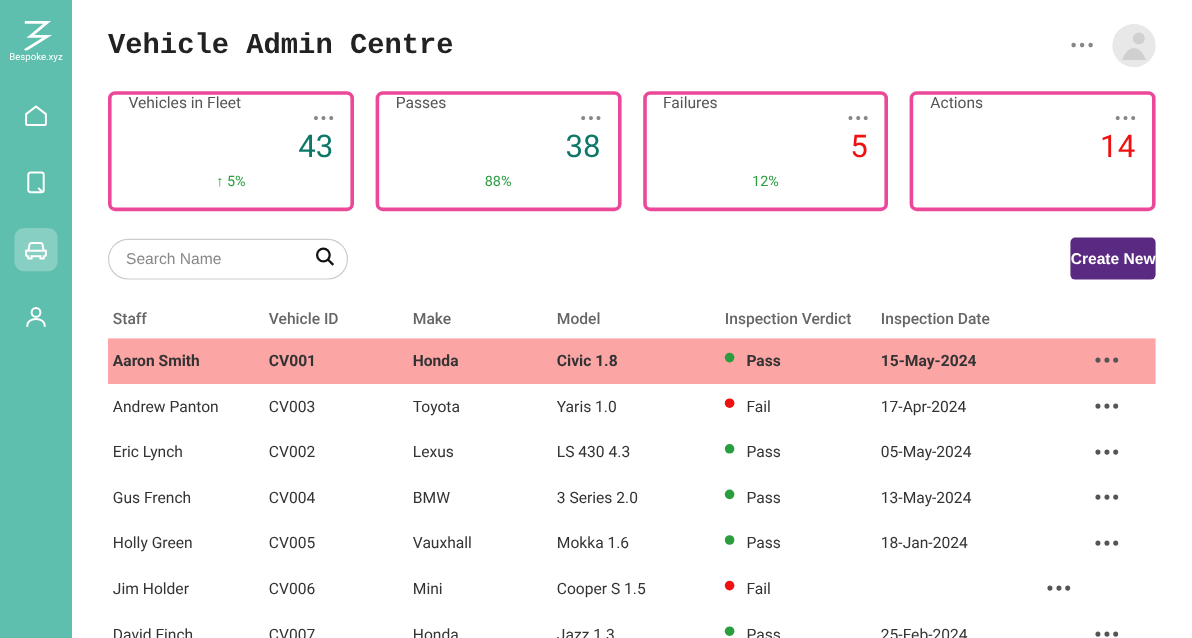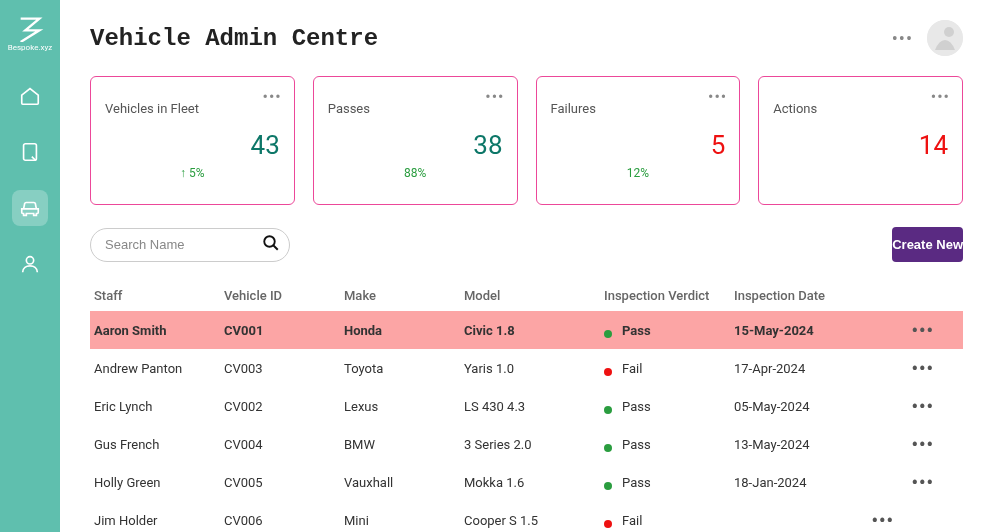--- a/index.html
+++ b/index.html
@@ -87,23 +87,23 @@
   justify-content: center;
   overflow: hidden;
 }
 .cards {
   display: flex;
   gap: 18px;
   margin-bottom: 22px;
 }
 .card {
   flex: 1;
-  border: 1px solid #ec4899;
+  border: 3px solid #ec4899;
   border-radius: 6px;
-  padding: 24px 14px;
+  padding: 0 14px;
   position: relative;
   min-height: 100px;
 }
 .card-title {
   font-size: 13px;
   color: #555;
 }
 .card-more {
   position: absolute;
   top: 10px;
@@ -182,21 +182,21 @@
   font-size: 13px;
   color: #333;
   border-top: 1px solid transparent;
 }
 .trow.selected {
   background: #fca5a5;
   font-weight: 700;
 }
 .verdict-cell {
   display: flex;
-  align-items: flex-end;
+  align-items: flex-start;
   gap: 10px;
 }
 .dot {
   width: 8px;
   height: 8px;
   border-radius: 50%;
   display: inline-block;
 }
 .dot.green { background: #2a9d3f; }
 .dot.red { background: #e11; }

